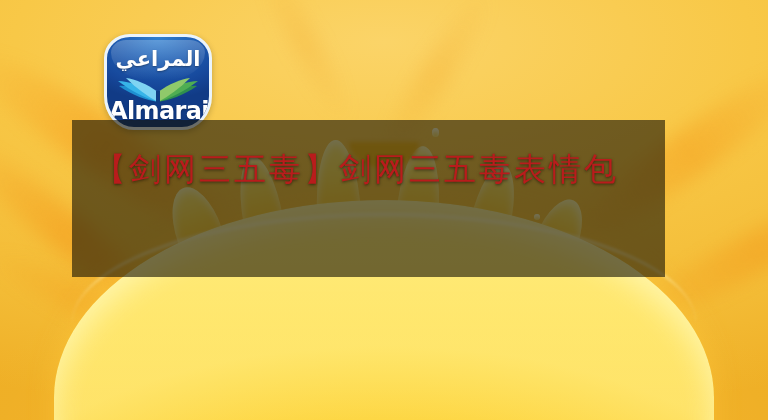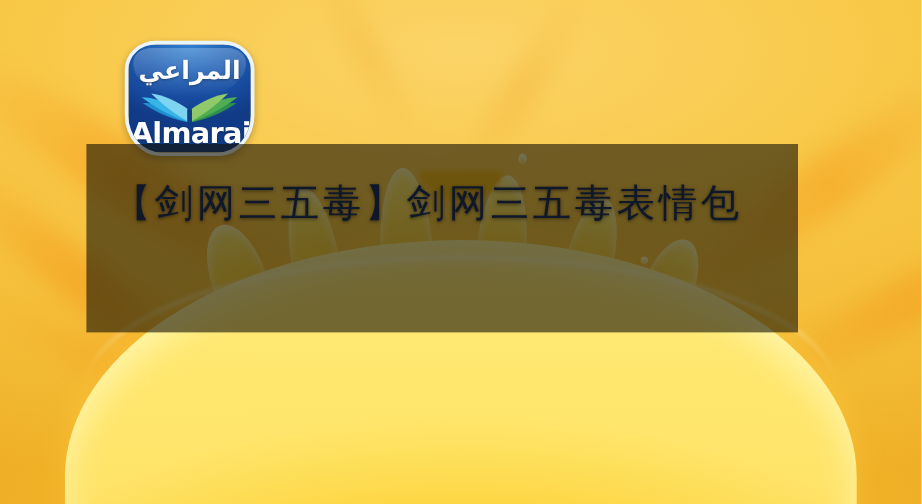--- a/index.html
+++ b/index.html
@@ -218,21 +218,21 @@
     left: 72px;
     top: 120px;
     width: 593px;
     height: 157px;
     background: rgba(20,16,4,0.60);
     z-index: 6;
     padding: 22px 0 0 22px;
   }
   .caption-text {
     margin: 0;
-    color: #0f172a;
+    color: #b91c1c;
     font-family: Liberation Sans, sans-serif;
     font-size: 32px;
     font-weight: 400;
     line-height: 1.70;
     letter-spacing: 3px;
     text-shadow: 0 1px 3px rgba(0,0,0,0.55);
     white-space: pre-wrap;
     max-width: 556px;
   }
 </style>

